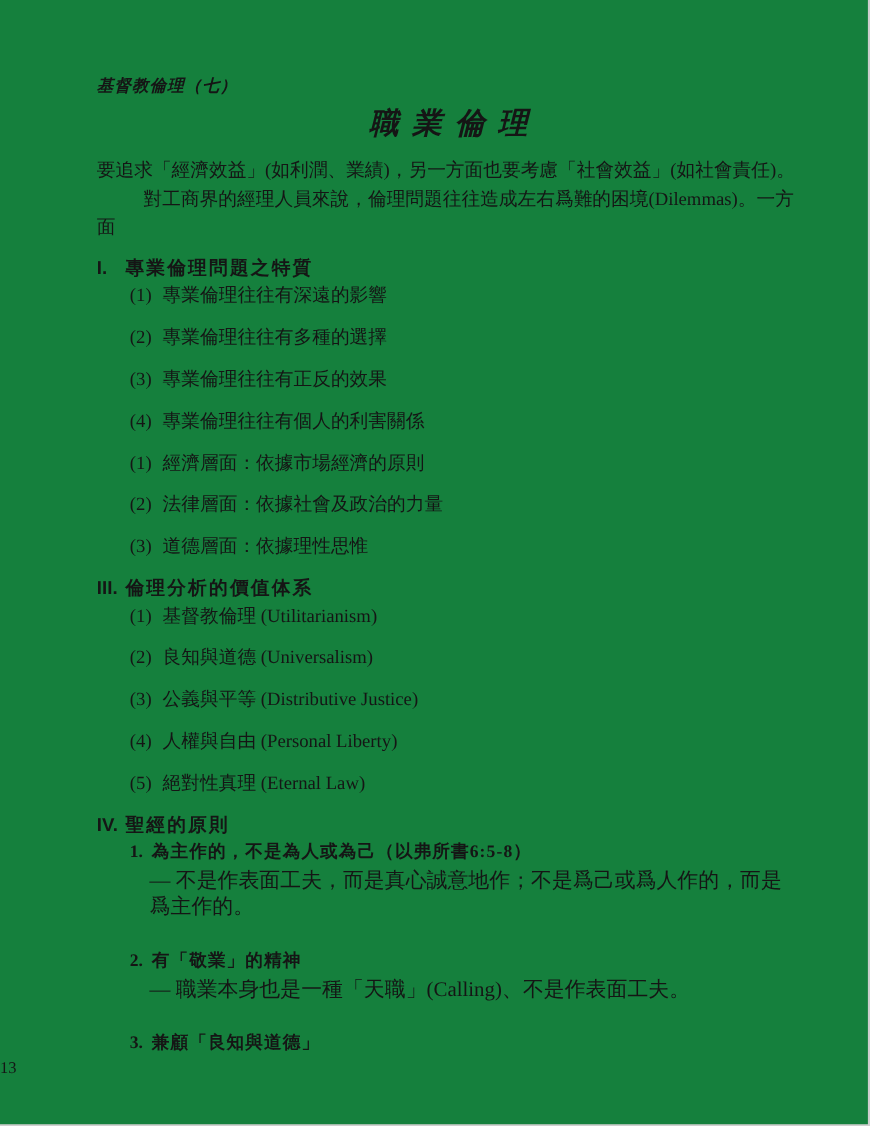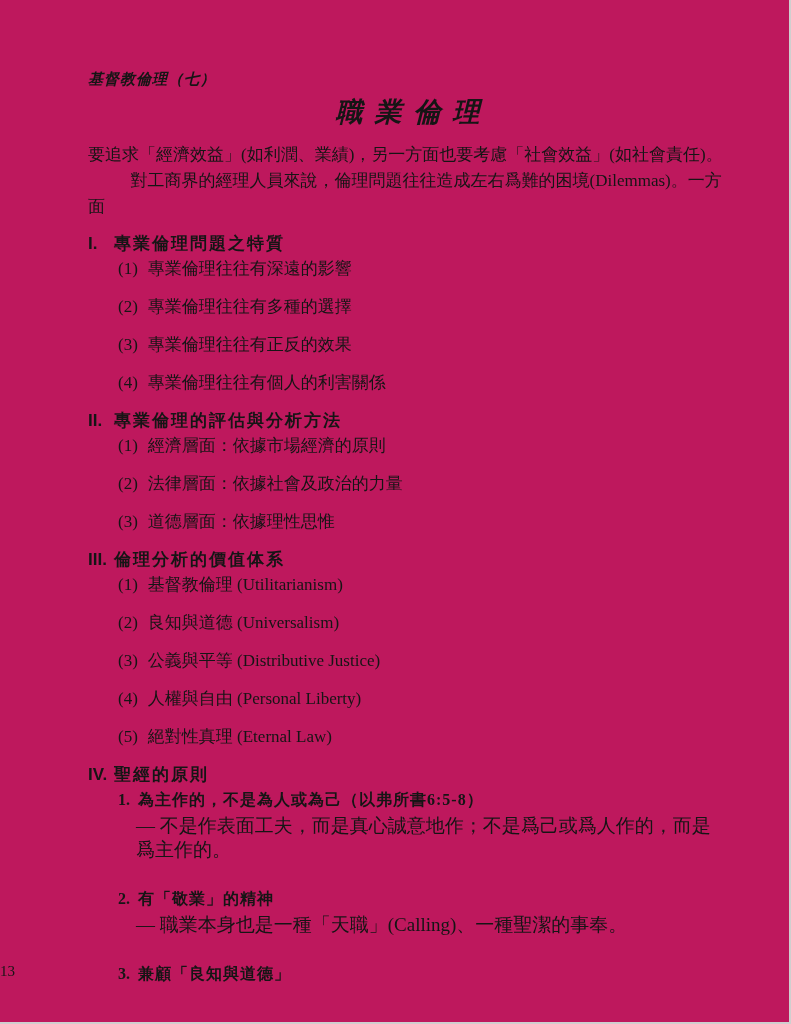--- a/index.html
+++ b/index.html
@@ -5,21 +5,21 @@
   html, body {
     margin: 0;
     padding: 0;
     background: #efefef;
   }
   .page {
     position: relative;
     width: 791px;
     height: 1024px;
     margin: 0 auto;
-    background: #be185d;
+    background: #15803d;
     box-sizing: border-box;
     padding: 70px 64px 0 88px;
     font-family: "Liberation Serif", "DejaVu Serif", serif;
     color: #151515;
     box-shadow: inset -2px 0 0 #cfcfcf, inset 0 -2px 0 #cfcfcf;
     overflow: hidden;
   }
   .course-label {
     font-size: 15px;
     line-height: 18px;
@@ -125,24 +125,20 @@
       <span class="item-marker">(3)</span>
       <span class="item-text">專業倫理往往有正反的效果</span>
     </div>
     <div class="item">
       <span class="item-marker">(4)</span>
       <span class="item-text">專業倫理往往有個人的利害關係</span>
     </div>
   </div>
 
   <div class="section">
-    <div class="sec-heading">
-      <span class="sec-numeral">II.</span>
-      <span class="sec-title">專業倫理的評估與分析方法</span>
-    </div>
     <div class="item">
       <span class="item-marker">(1)</span>
       <span class="item-text">經濟層面：依據市場經濟的原則</span>
     </div>
     <div class="item">
       <span class="item-marker">(2)</span>
       <span class="item-text">法律層面：依據社會及政治的力量</span>
     </div>
     <div class="item">
       <span class="item-marker">(3)</span>
@@ -186,21 +182,21 @@
     <div class="subitem">
       <span class="item-marker">1.</span>
       <span class="subitem-heading">為主作的，不是為人或為己（以弗所書6:5-8）</span>
     </div>
     <div class="subitem-note">— 不是作表面工夫，而是真心誠意地作；不是爲己或爲人作的，而是爲主作的。</div>
 
     <div class="subitem">
       <span class="item-marker">2.</span>
       <span class="subitem-heading">有「敬業」的精神</span>
     </div>
-    <div class="subitem-note">— 職業本身也是一種「天職」(Calling)、一種聖潔的事奉。</div>
+    <div class="subitem-note">— 職業本身也是一種「天職」(Calling)、不是作表面工夫。</div>
 
     <div class="subitem">
       <span class="item-marker">3.</span>
       <span class="subitem-heading">兼顧「良知與道德」</span>
     </div>
   </div>
 
   <div class="page-number">13</div>
 
 </div>

